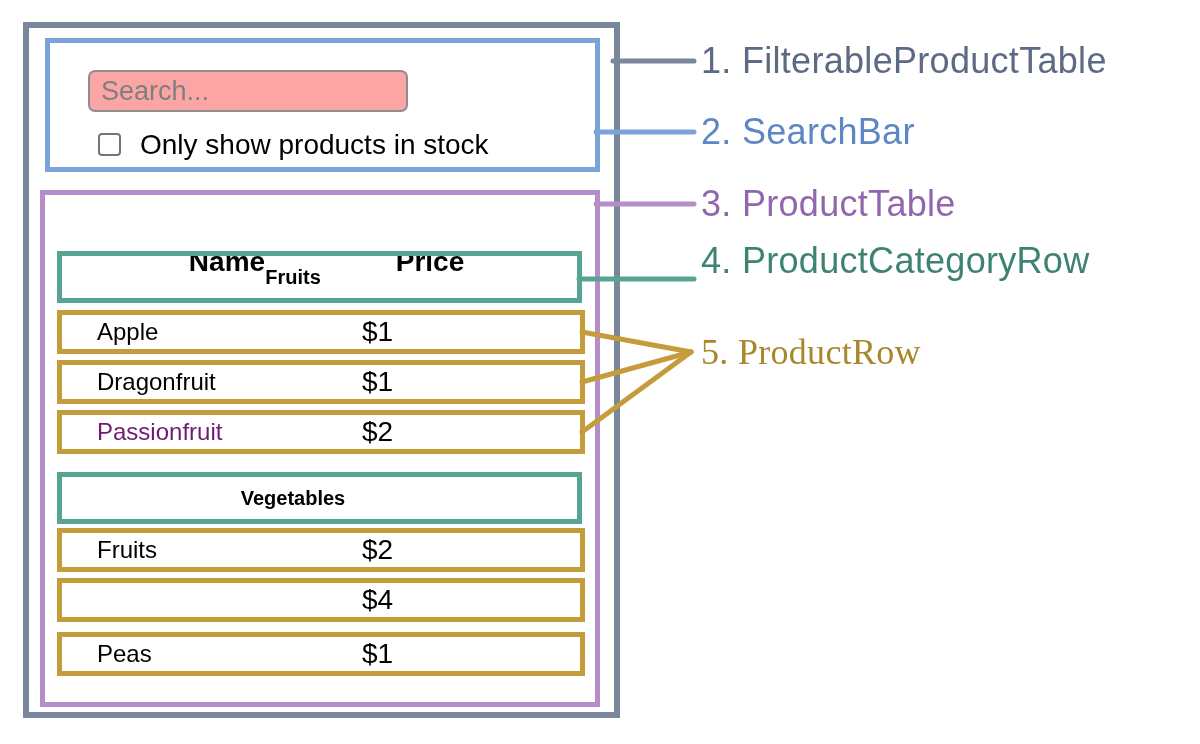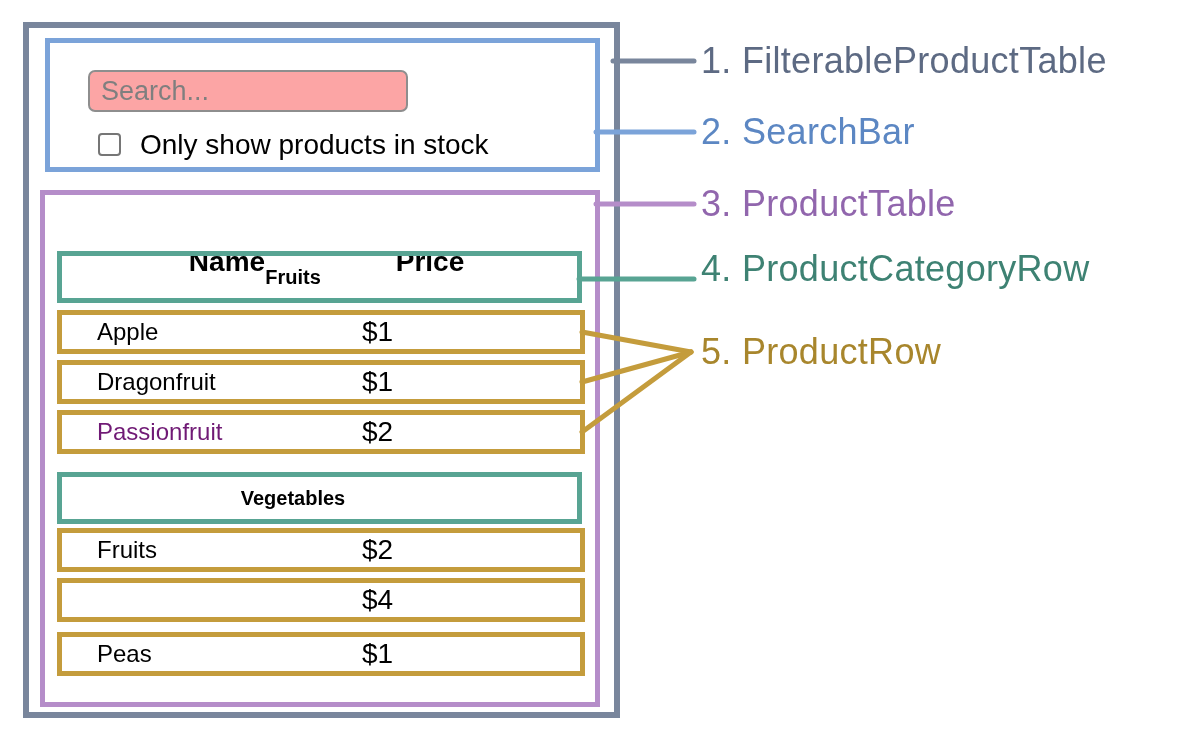--- a/index.html
+++ b/index.html
@@ -109,16 +109,16 @@
       <line x1="579" y1="279" x2="694" y2="279" stroke="#58a493" stroke-width="5" stroke-linecap="round"></line>
       <line x1="582" y1="332" x2="691" y2="352" stroke="#c49c3c" stroke-width="5" stroke-linecap="round"></line>
       <line x1="582" y1="382" x2="691" y2="352" stroke="#c49c3c" stroke-width="5" stroke-linecap="round"></line>
       <line x1="582" y1="432" x2="691" y2="352" stroke="#c49c3c" stroke-width="5" stroke-linecap="round"></line>
     </svg>
 
   <div id="legend">
       <div class="legend-label" style="top: 44px; color: rgb(93, 106, 131);">1. FilterableProductTable</div>
       <div class="legend-label" style="top: 115px; color: rgb(92, 135, 195);">2. SearchBar</div>
       <div class="legend-label" style="top: 187px; color: rgb(145, 102, 173);">3. ProductTable</div>
-      <div class="legend-label" style="top: 252px; color: rgb(62, 130, 115);">4. ProductCategoryRow</div>
-      <div class="legend-label" style="top: 335px; color: rgb(168, 134, 44);">5. ProductRow</div>
+      <div class="legend-label" style="top: 244px; color: rgb(62, 130, 115);">4. ProductCategoryRow</div>
+      <div class="legend-label" style="top: 335px; color: rgb(168, 134, 44); font-family: Liberation Serif, serif;">5. ProductRow</div>
     </div>
 </div>
 
 </body></html>

